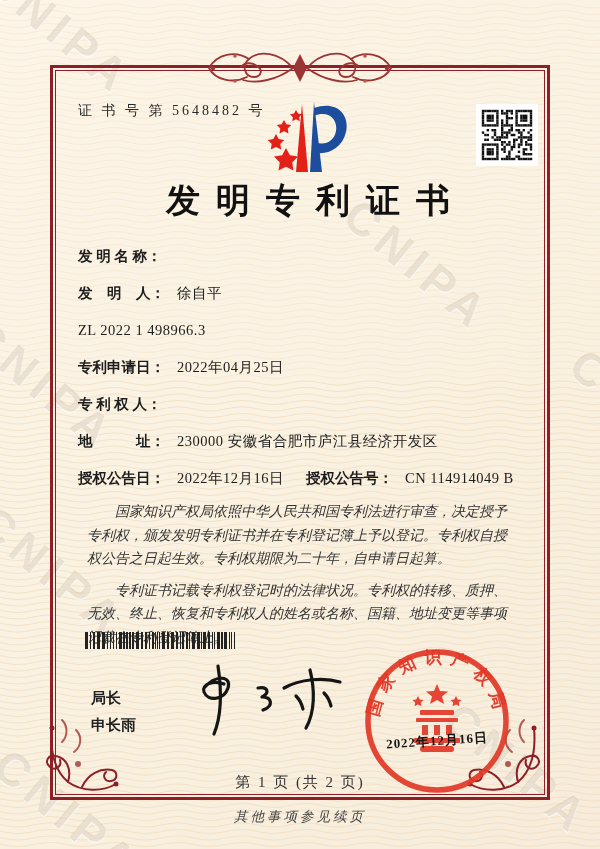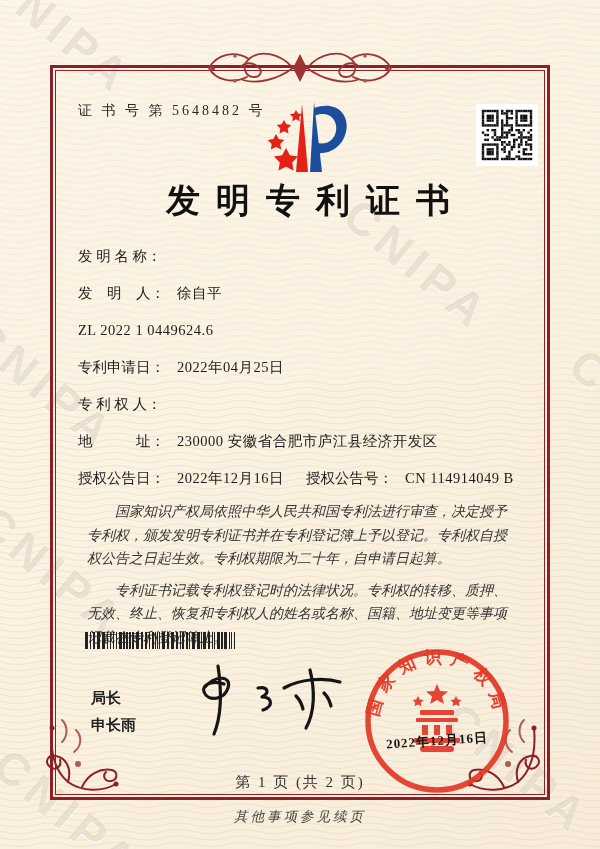--- a/index.html
+++ b/index.html
@@ -24,21 +24,21 @@
   #corner-bl{left:38px; top:712px;}
   #corner-br{left:462px; top:712px;}
   .content{position:absolute; inset:0; z-index:4;}
   .cert-no{position:absolute; left:78px; top:102px; font-size:14px; letter-spacing:3px; color:#2a2a2a;}
   #logo{position:absolute; left:252px; top:98px;}
   #qr{position:absolute; left:476px; top:104px;}
   .title{position:absolute; left:0; top:178px; width:100%; text-align:center;
     font-size:34px; font-weight:bold; letter-spacing:16px; color:#111; text-indent:16px;padding-left:8px;}
   .fields{position:absolute; left:78px; top:246px; width:462px; font-size:14.5px;}
   .frow{display:flex; margin-bottom:16px; line-height:21px;}
-  .flabel{flex:0 0 99px; white-space:nowrap; color:#1d1d1d;}
+  .flabel{flex:0 0 99px; white-space:nowrap; color:#1d1d1d;font-weight:bold;}
   .fvalue{color:#1d1d1d; letter-spacing:0.5px;}
   .frow.dual .pair1{flex:0 0 228px; display:flex;}
   .frow.dual .pair2{display:flex;align-items:center;}
   .paras{position:absolute; left:79px; top:492px; width:442px;
     font-size:14px; line-height:23.5px; color:#333; font-style:italic;}
   .paras p{margin:8px; text-indent:2em;}
   #barcode{position:absolute; left:85px; top:632px;}
   .issuer{position:absolute; left:91px; top:684px; font-size:15px; font-weight:bold;
     color:#222; line-height:27px; font-family:"Liberation Sans","DejaVu Sans",sans-serif;}
   #signature{position:absolute; left:178px; top:660px;}
@@ -492,21 +492,21 @@
 
     <div class="fields">
       <div class="frow">
         <span class="flabel">发 明 名 称：</span>
       </div>
       <div class="frow">
         <span class="flabel">发　明　人：</span>
         <span class="fvalue">徐自平</span>
       </div>
       <div class="frow">
-        <span class="fvalue">ZL 2022 1 0449624.6</span>
+        <span class="fvalue">ZL 2022 1 498966.3</span>
       </div>
       <div class="frow">
         <span class="flabel">专利申请日：</span>
         <span class="fvalue">2022年04月25日</span>
       </div>
       <div class="frow">
         <span class="flabel">专 利 权 人：</span>
       </div>
       <div class="frow">
         <span class="flabel">地　　　址：</span>

